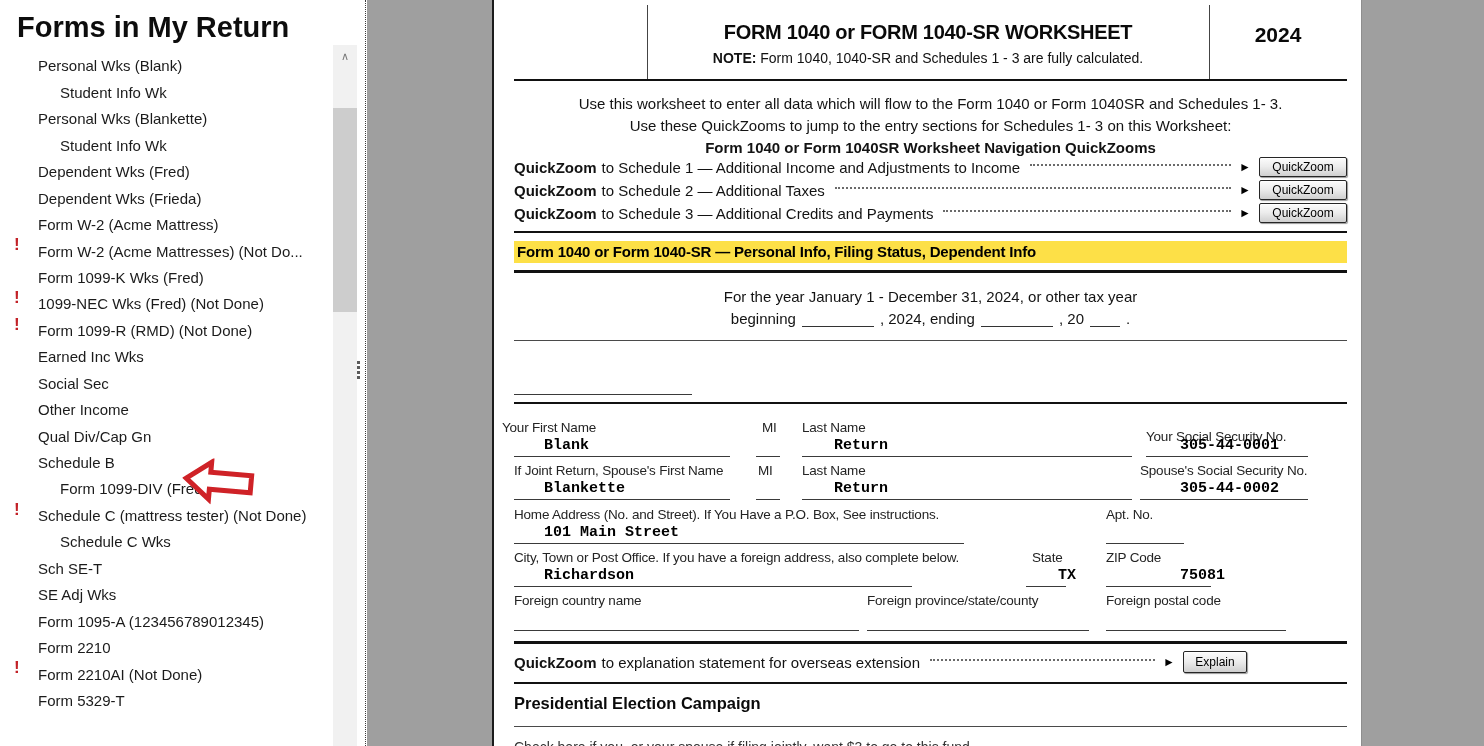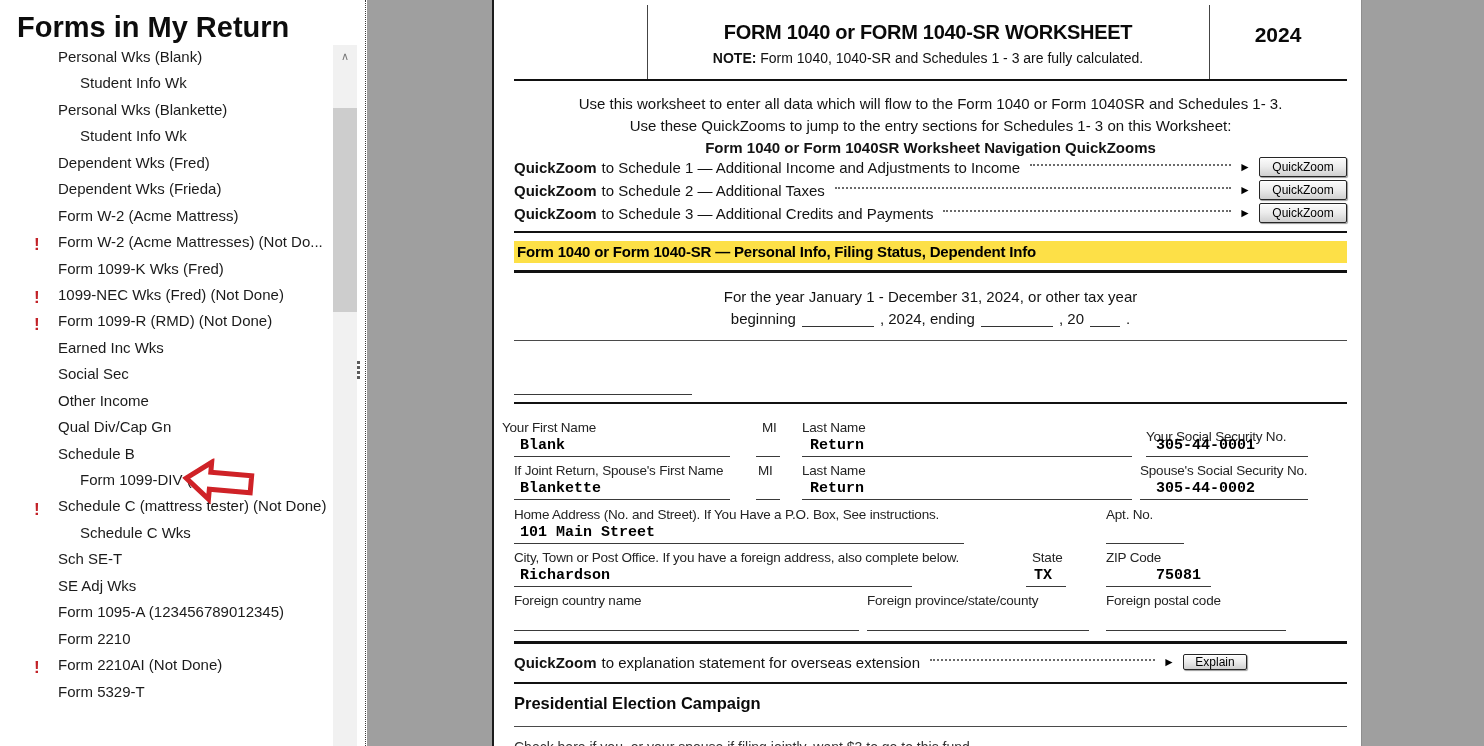--- a/index.html
+++ b/index.html
@@ -4,22 +4,22 @@
 <style>
   * { margin:0; padding:0; box-sizing:border-box; }
   html,body { width:1484px; height:746px; overflow:hidden; background:#fff;
               font-family:"Liberation Sans", sans-serif; }
   .stage { position:relative; width:1484px; height:746px; background:#fff; }
 
   
   .sidebar { position:absolute; left:0; top:0; width:333px; height:746px; background:#fff; }
   .sidebar-title { position:absolute; left:17px; top:11px; font-size:29px; font-weight:bold; color:#0d0d0d; }
   .side-list { position:absolute; left:0; top:48px; width:333px; }
-  .side-item { position:relative; height:26.45px; display:flex; align-items:flex-start;
-               font-size:15px; color:#1b1b1b; white-space:nowrap; overflow:hidden; cursor:default;margin-left:20px; }
+  .side-item { position:relative; height:26.45px; display:flex; align-items:flex-end;
+               font-size:15px; color:#1b1b1b; white-space:nowrap; overflow:hidden; cursor:default; }
   .side-item.indent-1 { padding-left:38px; }
   .side-item.indent-2 { padding-left:60px; }
   .side-item .flag { position:absolute; left:14px; top:50%; transform:translateY(-54%);
                      color:#c22127; font-weight:bold; font-size:17px; }
 
   
   .sb-track { position:absolute; left:333px; top:45px; width:24px; height:701px; background:#f1f1f1; }
   .sb-up { position:absolute; left:333px; top:45px; width:24px; height:22px; background:#f1f1f1;
            color:#787878; font-size:11px; text-align:center; line-height:22px; }
   .sb-thumb { position:absolute; left:333px; top:108px; width:24px; height:204px; background:#cdcdcd; }
@@ -66,25 +66,25 @@
   .section-bar { position:absolute; left:20px; top:241px; width:833px; height:22px; background:#fde047;
                  font-size:15px; font-weight:bold; color:#000; line-height:22px; padding-left:3px;
                  letter-spacing:-0.2px; }
 
   .center-line { position:absolute; left:20px; width:833px; display:flex; justify-content:center;
                  font-size:15px; color:#131313; align-items:flex-end; }
   .blank { display:inline-block; border-bottom:1px solid #333; height:14px; }
 
   .flabel { position:absolute; font-size:13.5px; color:#242424; white-space:nowrap; letter-spacing:-0.2px; }
   .fvalue { position:absolute; font-family:"Liberation Mono","DejaVu Sans Mono",monospace;
-            font-weight:bold; font-size:15px; color:#000; white-space:nowrap; }
+            font-weight:bold; font-size:15px; color:#000; white-space:nowrap;margin-left:24px; }
   .fline  { position:absolute; height:1px; background:#3a3a3a; }
 
   .explain-row { top:652px; width:733px; }
-  .explain-row .bevel-btn { width:64px; height:16px; }
+  .explain-row .bevel-btn { width:64px; height:22px; }
 
   .pres-title { position:absolute; left:20px; top:694px; font-size:16.5px; font-weight:bold; color:#0a0a0a; }
   .partial-text { position:absolute; left:20px; top:739px; font-size:14px; color:#333; white-space:nowrap; }
 </style>
 </head>
 <body>
 
 <div class="stage">
 
   <div class="sidebar">

